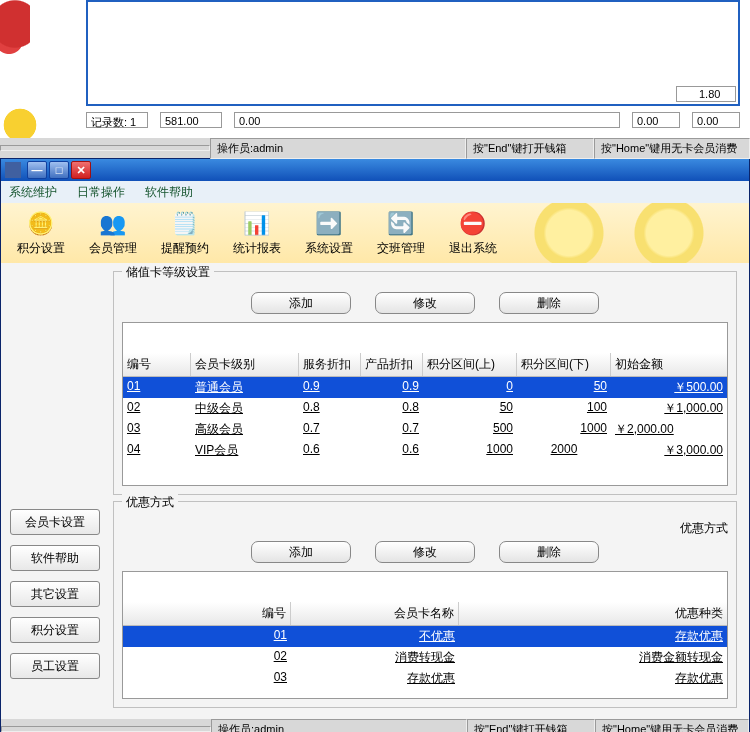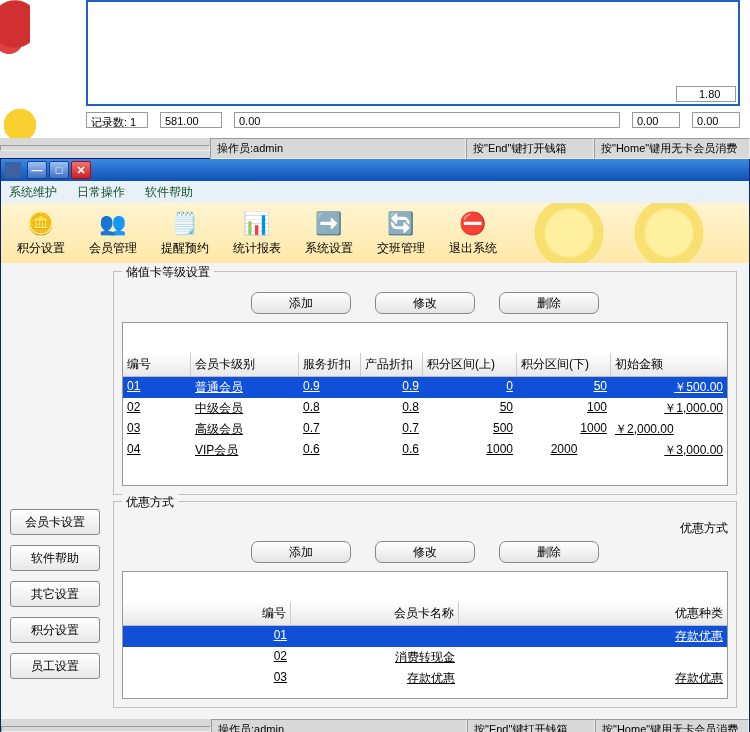--- a/index.html
+++ b/index.html
@@ -209,25 +209,27 @@
         </div>
         <div class="table table2">
           <div class="thead">
             <div class="th" style="width:168px">编号</div>
             <div class="th" style="width:168px">会员卡名称</div>
             <div class="th" style="flex:1;border-right:none">优惠种类</div>
           </div>
           <div class="body" id="t2body">
               <div class="trow sel">
                 <div class="td" style="width:168px">01</div>
+                <div class="td" style="width:168px">不优惠</div>
                 <div class="td" style="flex:1">存款优惠</div>
               </div>
               <div class="trow">
                 <div class="td" style="width:168px">02</div>
                 <div class="td" style="width:168px">消费转现金</div>
+                <div class="td" style="flex:1">消费金额转现金</div>
               </div>
               <div class="trow">
                 <div class="td" style="width:168px">03</div>
                 <div class="td" style="width:168px">存款优惠</div>
                 <div class="td" style="flex:1">存款优惠</div>
               </div>
             </div>
         </div>
       </div>
     </div>

